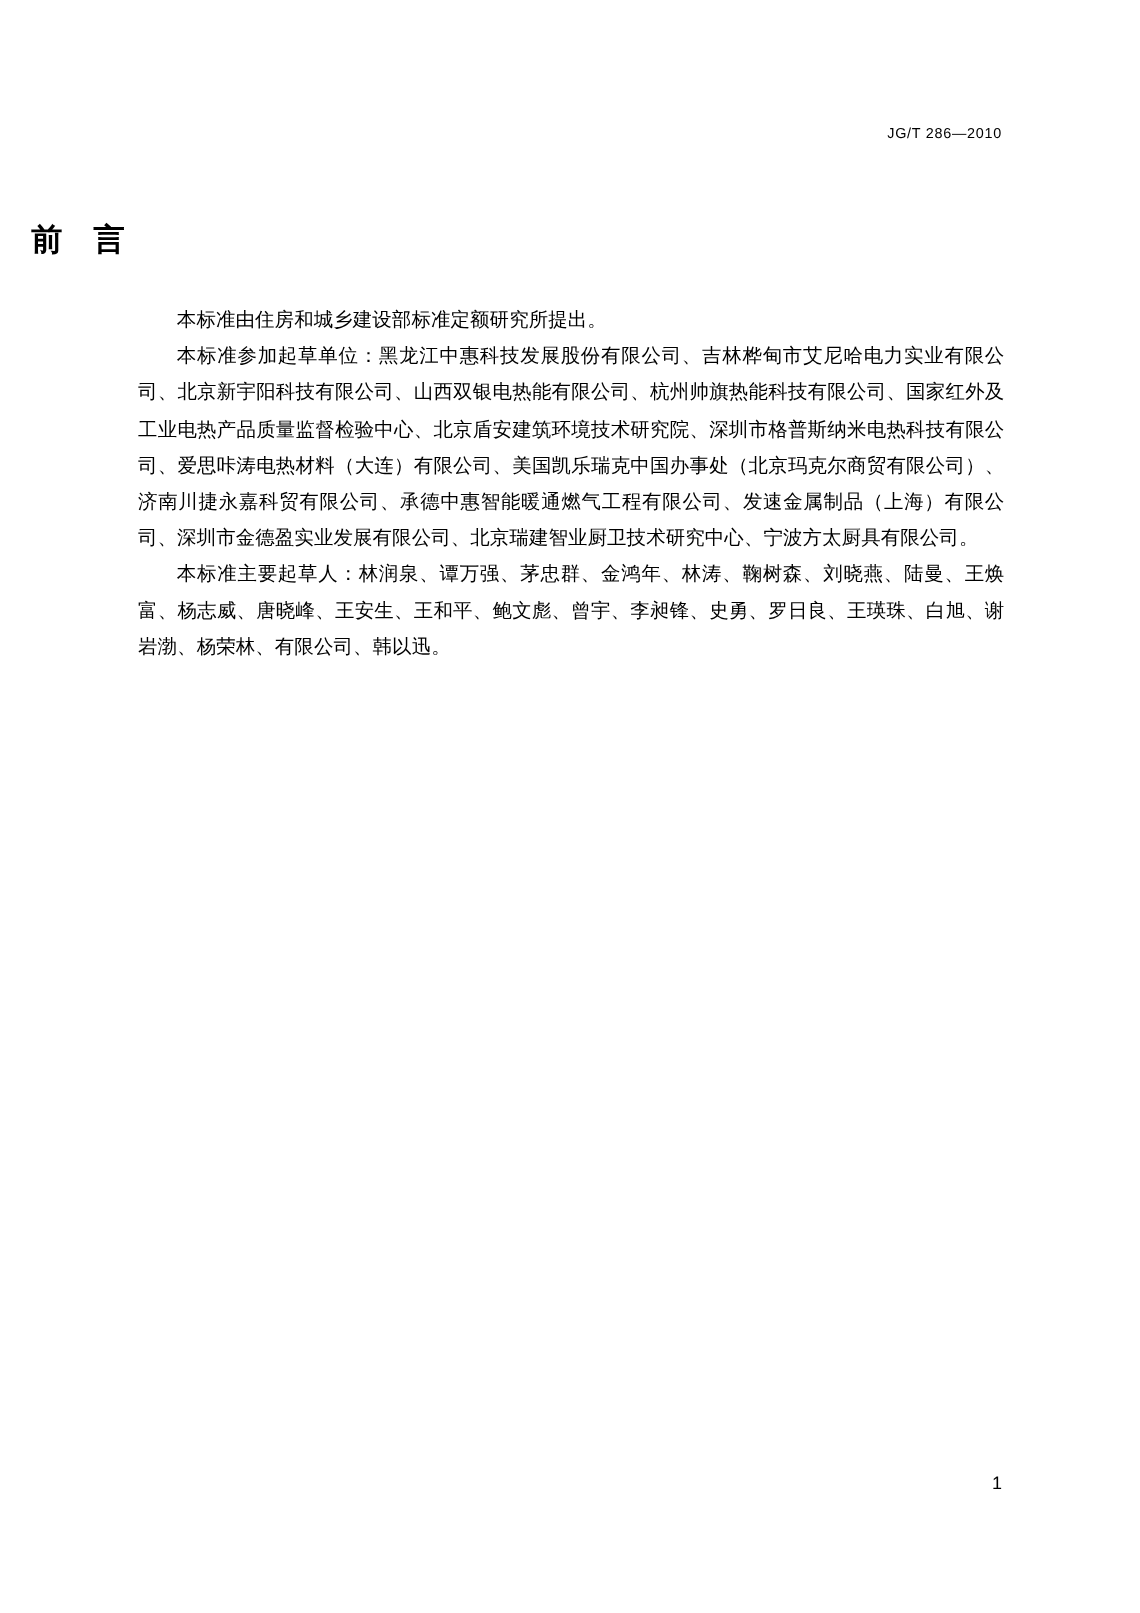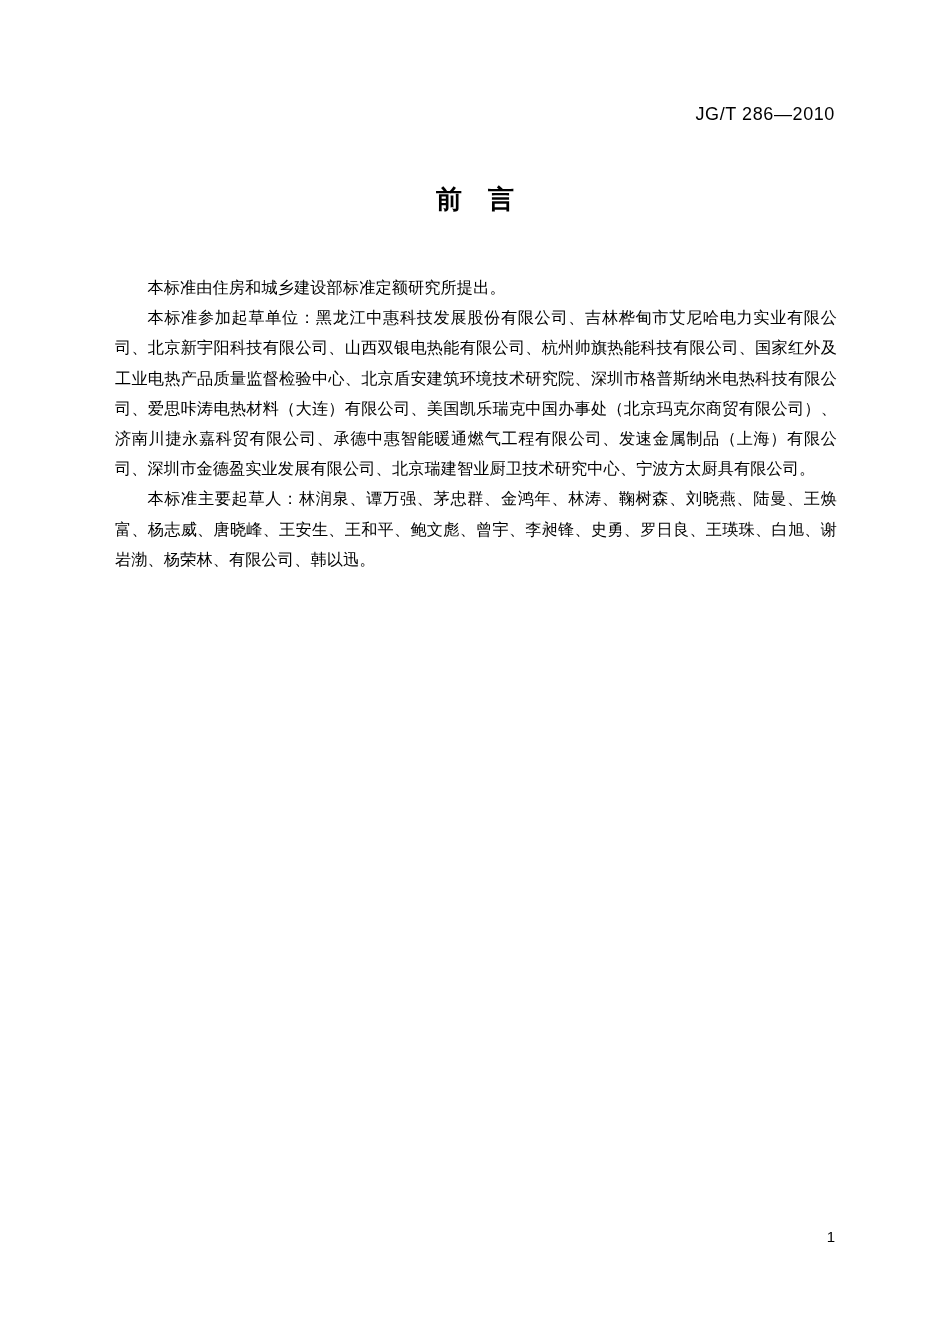--- a/index.html
+++ b/index.html
@@ -20,42 +20,41 @@
     left: 0;
     top: 0;
     width: 950px;
     height: 1344px;
   }
   .header-std-no {
     position: absolute;
     right: 115px;
     top: 104px;
     font-family: "Liberation Sans", sans-serif;
-    font-size: 18px;
+    font-size: 12px;
     letter-spacing: 0.6px;
     white-space: nowrap;
   }
   .doc-title {
     position: absolute;
     left: 0;
     right: 0;
     top: 182px;
-    text-align: center;
+    text-align: left;
     font-family: "DejaVu Sans", "Liberation Sans", sans-serif;
     font-weight: bold;
     font-size: 26px;
     letter-spacing: 26px;
     text-indent: 26px;
   }
   .body-block {
     position: absolute;
     left: 115px;
     top: 252px;
     width: 722px;
-    margin-top: 21px;
   }
   .para {
     font-family: "DejaVu Sans", "Liberation Sans", sans-serif;
     font-size: 16.2px;
     line-height: 30.2px;
     text-align: justify;
     text-justify: inter-ideograph;
     text-indent: 2em;
     margin: 0;
     letter-spacing: 0.1px;

